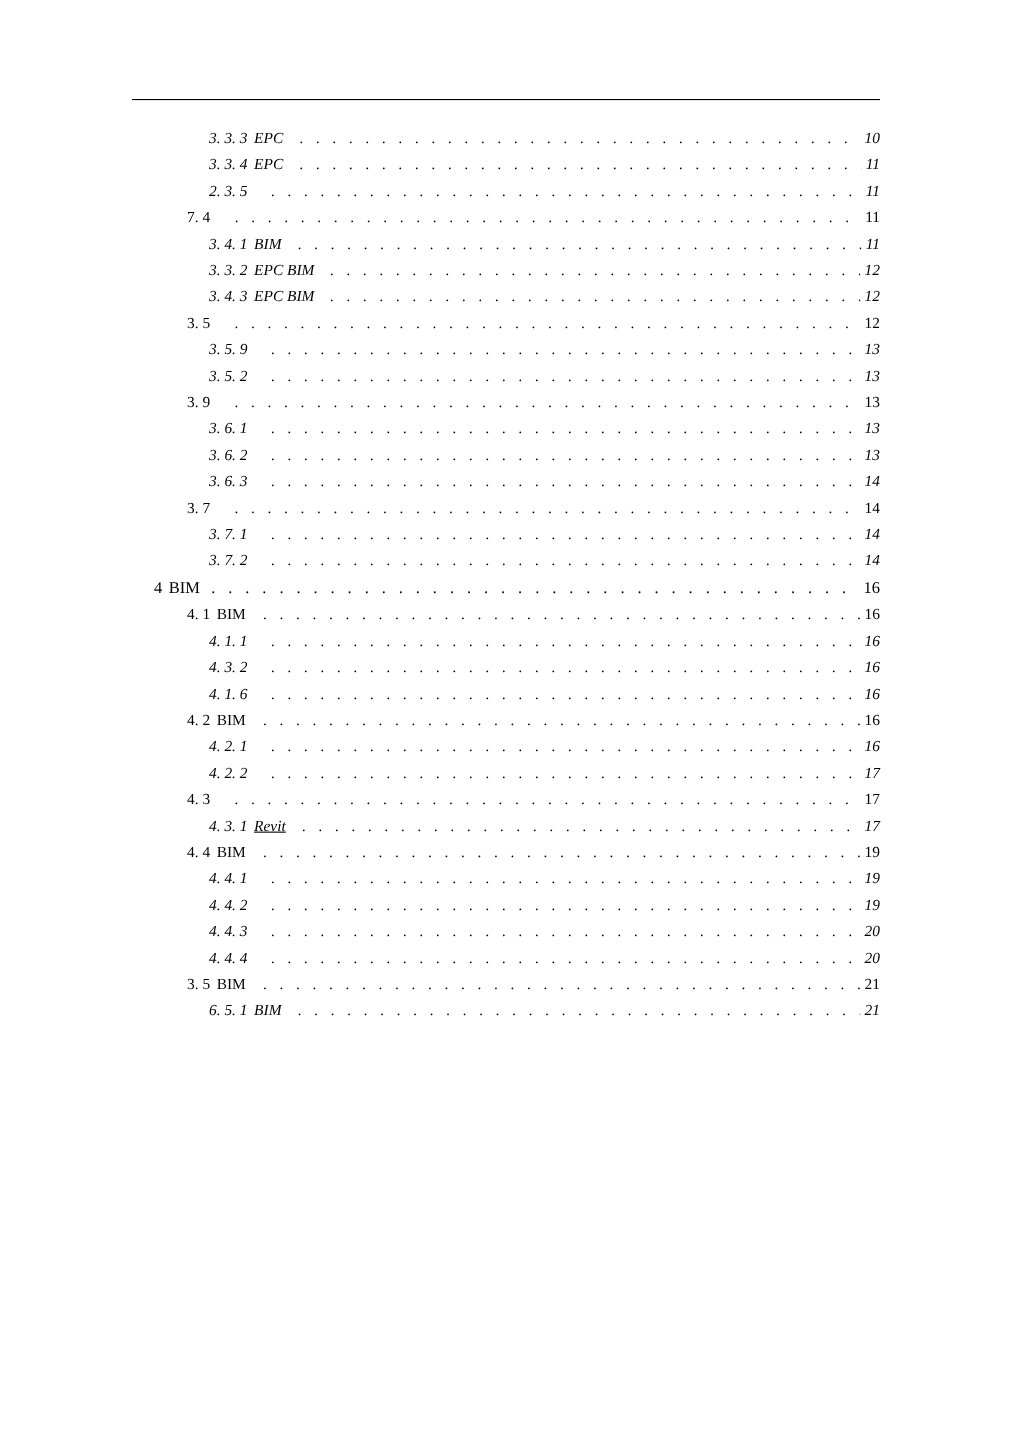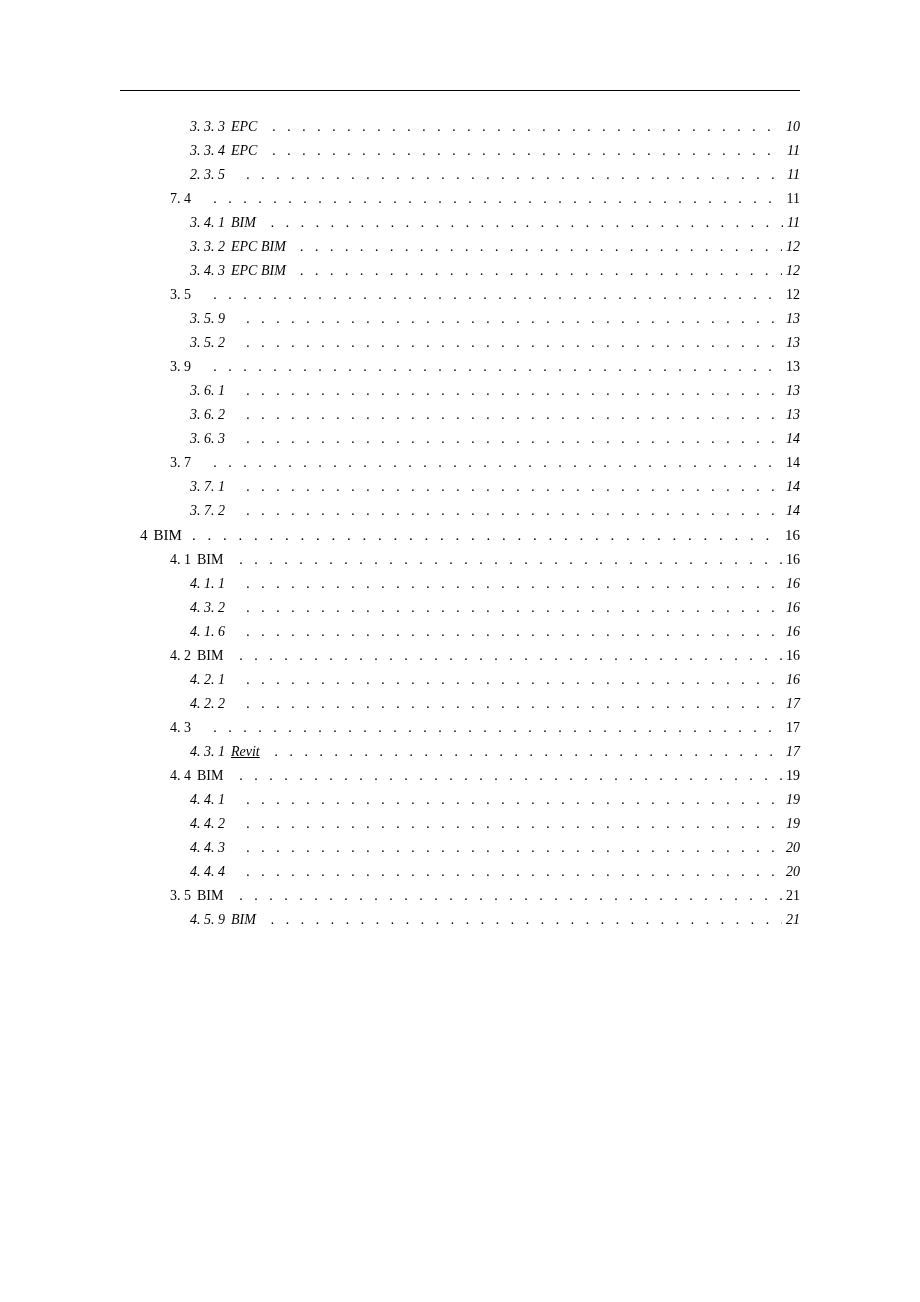--- a/index.html
+++ b/index.html
@@ -284,20 +284,20 @@
         <span class="pg">20</span>
       </div>
       <div class="toc-entry level-2">
         <span class="num">3. 5</span>
         <span class="label" style="margin-left: 6px;">BIM</span>
         <span style="width: 40px; display: inline-block;"></span>
         <span class="dots"></span>
         <span class="pg">21</span>
       </div>
       <div class="toc-entry level-3">
-        <span class="num">4. 5. 9</span>
+        <span class="num">6. 5. 1</span>
         <span class="label" style="margin-left: 6px;">      BIM</span>
         <span style="width: 40px; display: inline-block;"></span>
         <span class="dots"></span>
         <span class="pg">21</span>
       </div>
     </div>
 </div>
 
 </body></html>

